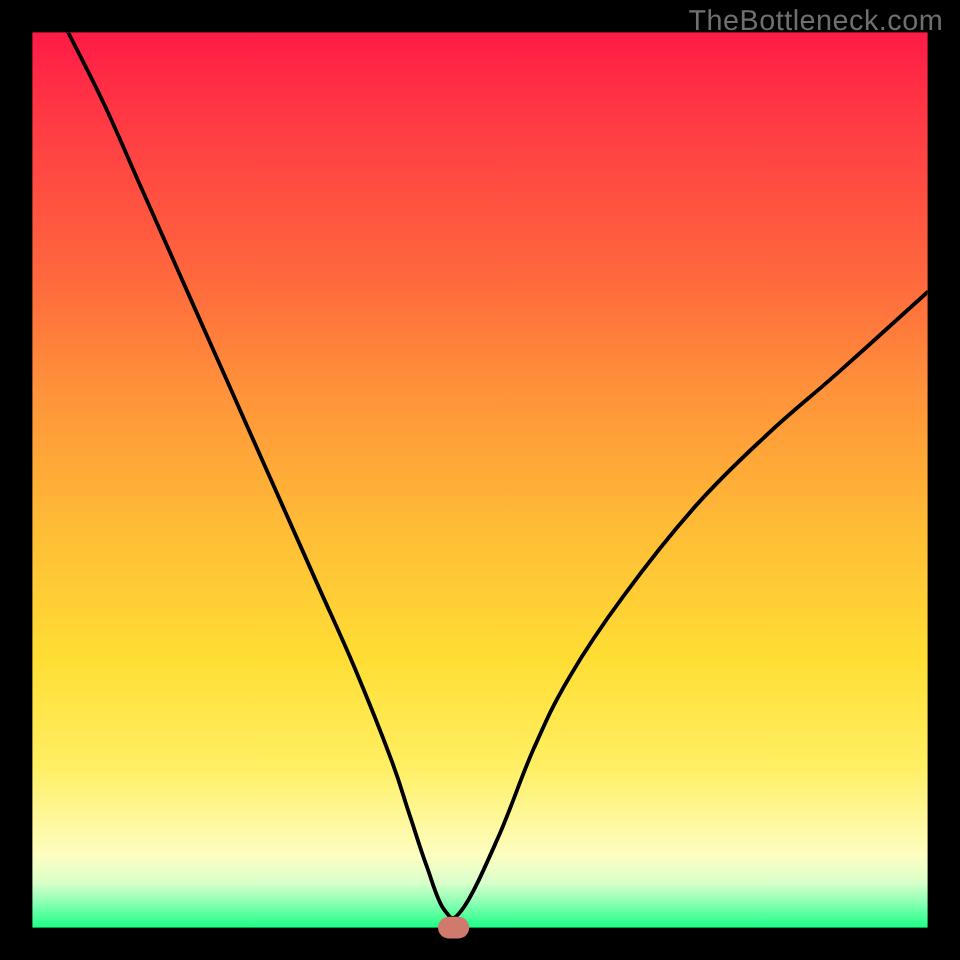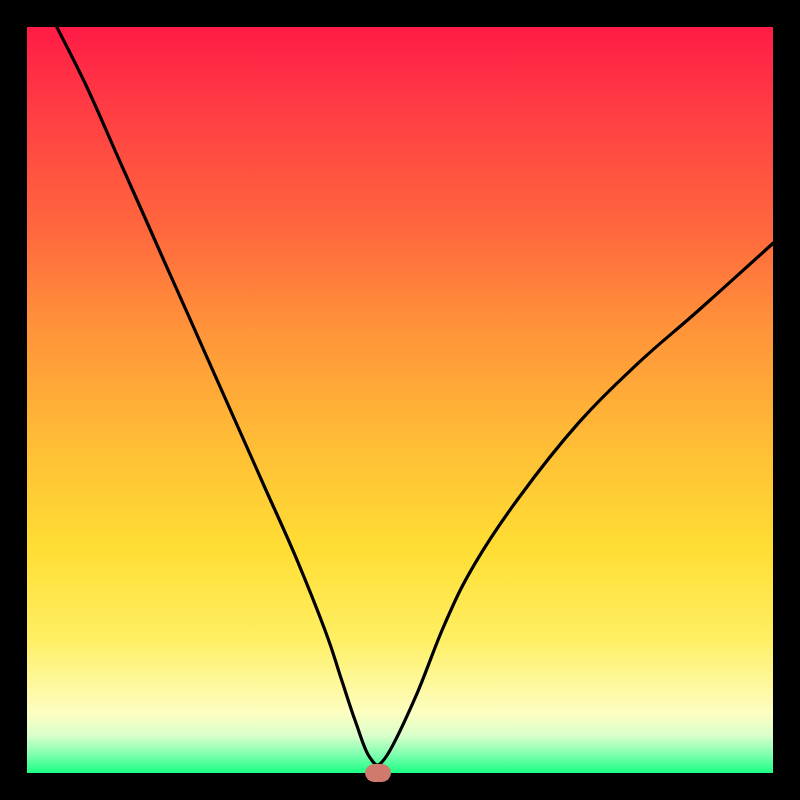--- a/index.html
+++ b/index.html
@@ -64,20 +64,21 @@
     background: #cf7a6d;
     border-radius: 9px;
     transform: translate(-50%, -50%);
   }
 </style>
 </head>
 <body>
 
 <div class="frame">
 
+  <div class="watermark">TheBottleneck.com</div>
 
   <div class="plot-area">
 
     <svg class="curve" viewBox="0 0 746 746" preserveAspectRatio="none">
       <path fill="none" stroke="#000" stroke-width="3.2" stroke-linecap="round" stroke-linejoin="round" d="M 29.8 0.0 C 35.6 11.5, 48.2 35.3, 59.7 59.7 C 71.2 84.1, 78.0 101.0, 89.5 126.8 C 101.0 152.6, 107.9 168.1, 119.4 194.0 C 130.8 219.8, 137.7 235.3, 149.2 261.1 C 160.7 286.9, 167.6 302.4, 179.0 328.2 C 190.5 354.1, 197.4 369.6, 208.9 395.4 C 220.4 421.2, 227.2 436.7, 238.7 462.5 C 250.2 488.3, 257.1 502.4, 268.6 529.7 C 280.0 556.9, 289.8 581.3, 298.4 604.3 C 307.0 627.2, 307.6 631.8, 313.3 649.0 C 319.1 666.2, 322.5 678.0, 328.2 693.8 C 334.0 709.6, 337.4 723.9, 343.2 731.1 C 348.9 738.3, 349.5 742.6, 358.1 731.1 C 366.7 719.6, 376.4 697.2, 387.9 671.4 C 399.4 645.6, 406.3 622.6, 417.8 596.8 C 429.2 571.0, 433.3 561.5, 447.6 537.1 C 461.9 512.7, 472.3 497.2, 492.4 470.0 C 512.4 442.7, 529.1 421.2, 552.0 395.4 C 575.0 369.6, 588.8 357.2, 611.7 335.7 C 634.7 314.2, 645.6 306.4, 671.4 283.5 C 697.2 260.5, 731.7 229.3, 746.0 216.3"></path>
     </svg>
 
     <div class="marker" style="left: 350.62px; top: 746px; background: rgb(207, 122, 109);"></div>
   </div>
 </div>

